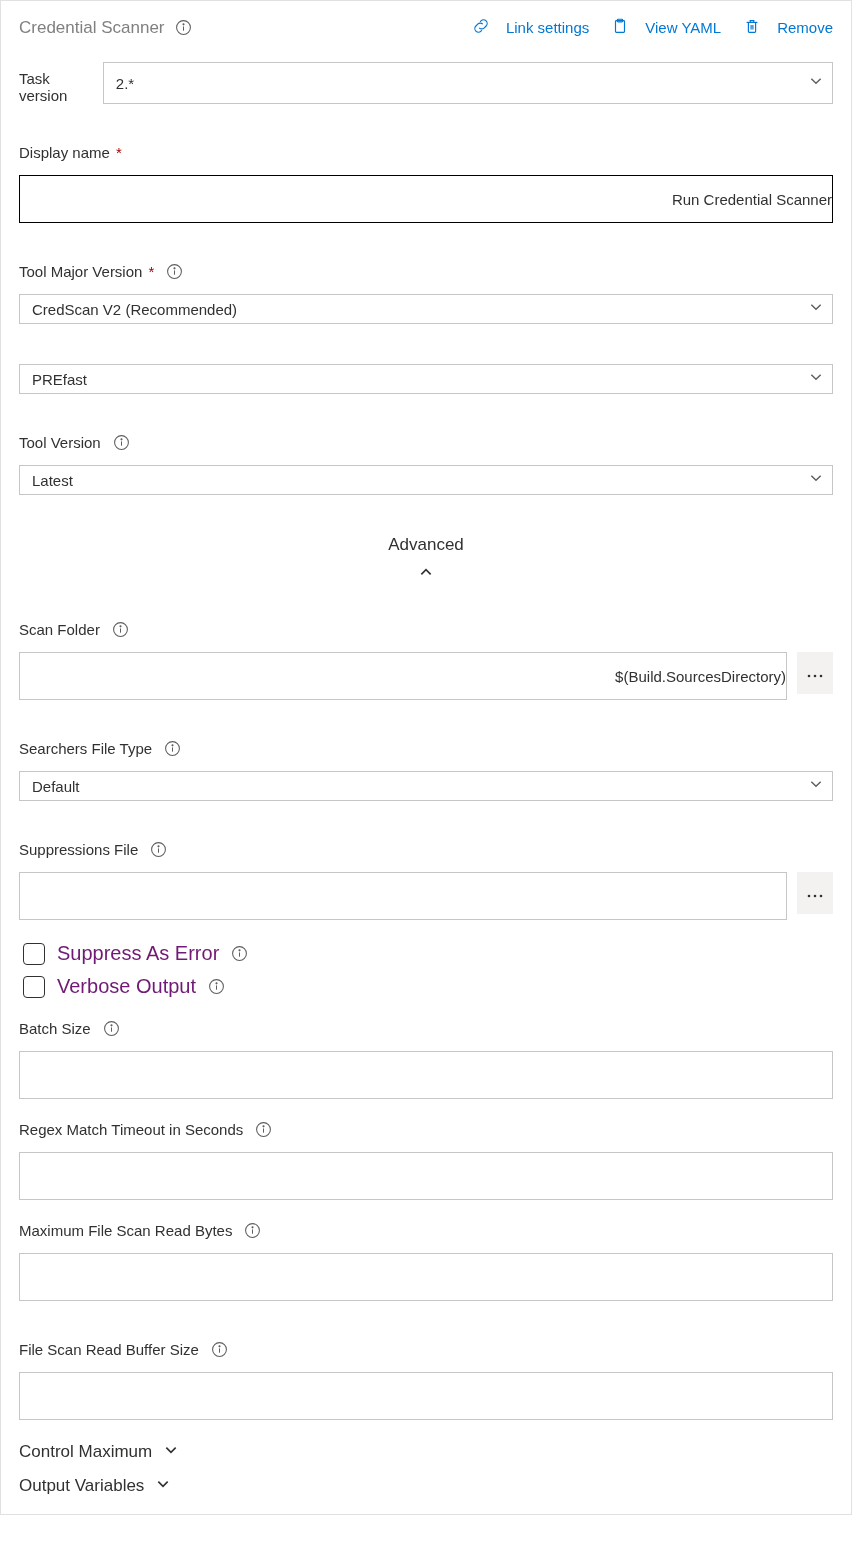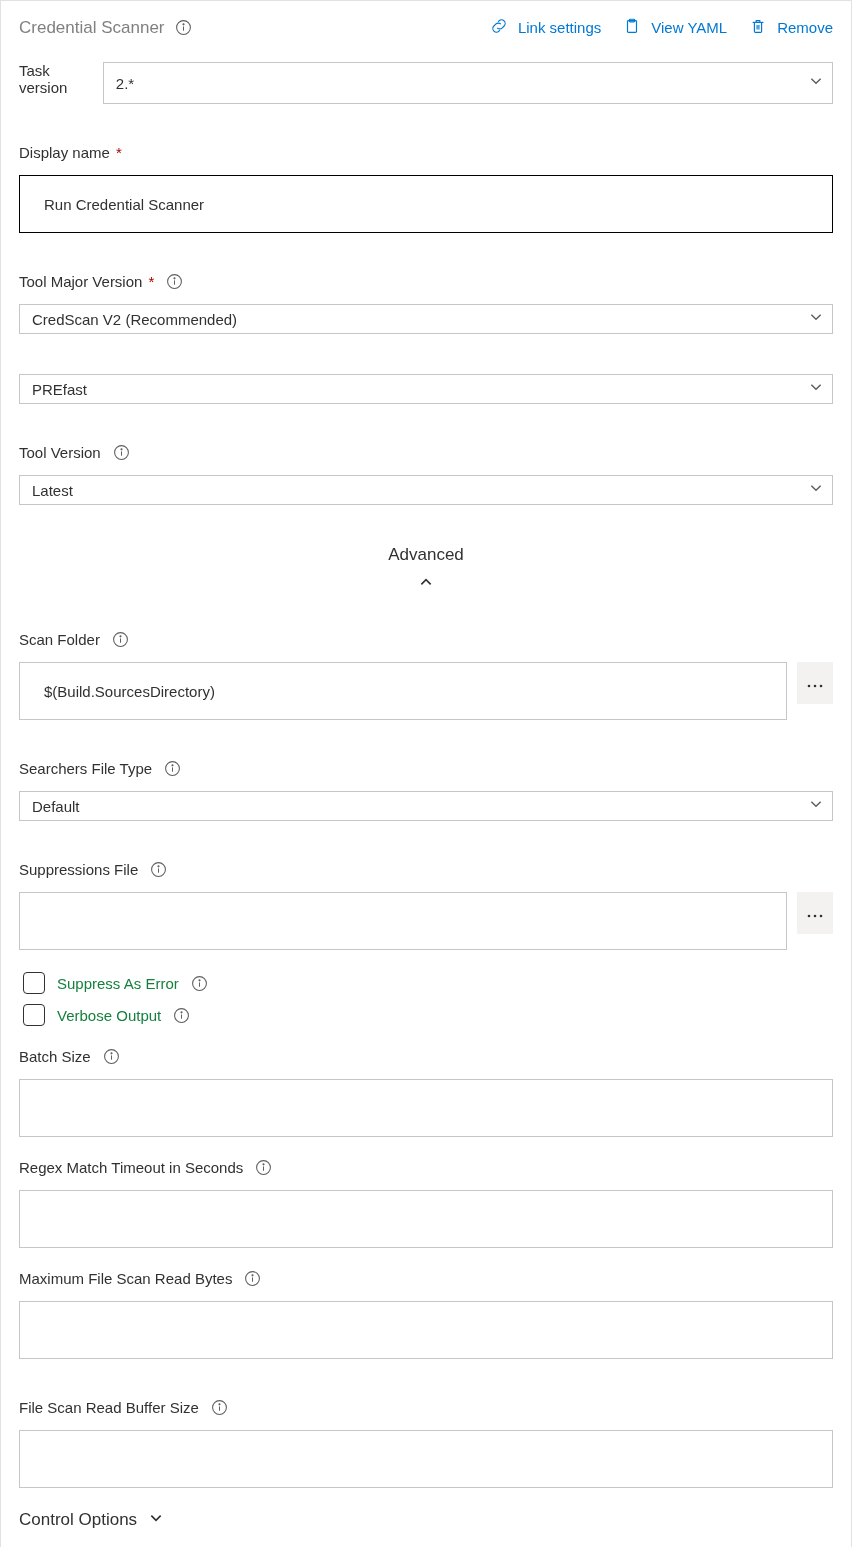--- a/index.html
+++ b/index.html
@@ -2,49 +2,49 @@
 <html><head>
 <meta charset="utf-8">
 <style>
   * { box-sizing: border-box; margin: 0; padding: 0; font-family: "Segoe UI", -apple-system, sans-serif; }
   body { background: #fff; color: #323130; width: 852px; }
   .panel { border: 1px solid #e1e1e1; padding: 16px 18px 18px 18px; }
   .header-row { display: flex; align-items: center; justify-content: space-between; margin-bottom: 24px; }
   .title-wrap { display: flex; align-items: center; gap: 10px; }
   .title { font-size: 17px; color: #808080; font-weight: 400; }
   .header-actions { display: flex; gap: 22px; }
-  .link-btn { color: #0078d4; font-size: 15px; display: inline-flex; align-items: center; gap: 10px; cursor: pointer; }
+  .link-btn { color: #0078d4; font-size: 15px; display: inline-flex; align-items: center; gap: 16px; cursor: pointer; }
   .link-btn svg { width: 18px; height: 18px; }
   .info-icon { width: 17px; height: 17px; display: inline-flex; align-items: center; justify-content: center; color:#605e5c; }
   .info-icon svg { width: 17px; height: 17px; }
-  .row-inline { display: flex; align-items: flex-start; gap: 9px; margin-bottom: 40px; }
+  .row-inline { display: flex; align-items: flex-end; gap: 9px; margin-bottom: 40px; }
   .lbl-inline { font-size: 15px; color:#323130; }
   .sel-small { position: relative; width: 160px; }
   .field { margin-bottom: 40px; }
   .field-label-row { display: flex; align-items: center; gap: 12px; margin-bottom: 14px; }
   .field-label { font-size: 15px; color:#323130; }
   .req { color: #a80000; margin-left: 2px; }
-  .text-input { width: 100%; height: 58px; border: 1px solid #8a8886; padding: 0 24px; font-size: 15px; color:#323130; }
+  .text-input { width: 100%; height: 48px; border: 1px solid #8a8886; padding: 0 0; font-size: 15px; color:#323130;text-align:right; }
   .text-input.active { border: 1px solid #000; }
   .select-box { position: relative; width: 100%; }
   .select-input { width: 100%; height: 30px; border: 1px solid #c8c6c4; padding: 0 36px 0 12px; font-size: 15px; color:#323130; display:flex; align-items:center; background:#fff; cursor:pointer; }
   .sel-small .select-input { height: 42px; }
   .chevron { position: absolute; right: 10px; top: 50%; transform: translateY(-50%); pointer-events:none; }
   .chevron svg { width: 14px; height: 14px; color:#605e5c; }
   .section-head { display: flex; align-items: center; gap: 10px; margin: 10px 0 28px 0; flex-direction: column;}
   .section-head .divider { flex:1; height:1px; background:#e1e1e1; }
   .section-title { font-size: 17px; color:#323130; }
   .section-chevron svg { width:14px; height:14px; color:#323130;}
   .input-with-btn { display:flex; gap:10px; }
   .input-with-btn .text-input { flex:1; border:1px solid #c8c6c4; }
   .more-btn { width:36px; height:42px; background:#f3f2f1; display:flex; align-items:center; justify-content:center; cursor:pointer; }
   .more-btn svg { width:16px; height:4px; color:#323130;}
   .check-row { display:flex; align-items:center; gap:12px; margin:8px 0 10px 4px; }
   .checkbox { width:22px; height:22px; border:1px solid #323130; border-radius:4px; background:#fff; cursor:pointer; }
-  .check-label { font-size:15px; color:#15803d;}
+  .check-label { font-size:20px; color:#701a75;}
   .field.tight { margin-bottom: 22px; }
   .collapse-head { display:flex; align-items:center; gap:12px; margin: 14px 0 10px 0;}
   .collapse-title { font-size:17px; color:#323130;}
 </style>
 </head>
 <body>
 
 <div class="panel">
 
   <div class="header-row">
@@ -306,21 +306,21 @@
             <circle cx="8" cy="8" r="6.5"></circle>
             <line x1="8" y1="7" x2="8" y2="11"></line>
             <circle cx="8" cy="5" r="0.5" fill="currentColor"></circle>
           </svg>
         </span>
     </div>
     <input class="text-input" style="border: 1px solid rgb(200, 198, 196);" value="">
   </div>
 
   <div class="collapse-head">
-    <span class="collapse-title">Control Options</span>
+    <span class="collapse-title">Control Maximum</span>
     <span><svg width="14" height="14" viewBox="0 0 12 12">
           <path d="M2 4l4 4 4-4" fill="none" stroke="#323130" stroke-width="1.4"></path>
         </svg></span>
   </div>
 
   <div class="collapse-head" style="margin-bottom:0">
     <span class="collapse-title">Output Variables</span>
     <span><svg width="14" height="14" viewBox="0 0 12 12">
           <path d="M2 4l4 4 4-4" fill="none" stroke="#323130" stroke-width="1.4"></path>
         </svg></span>

